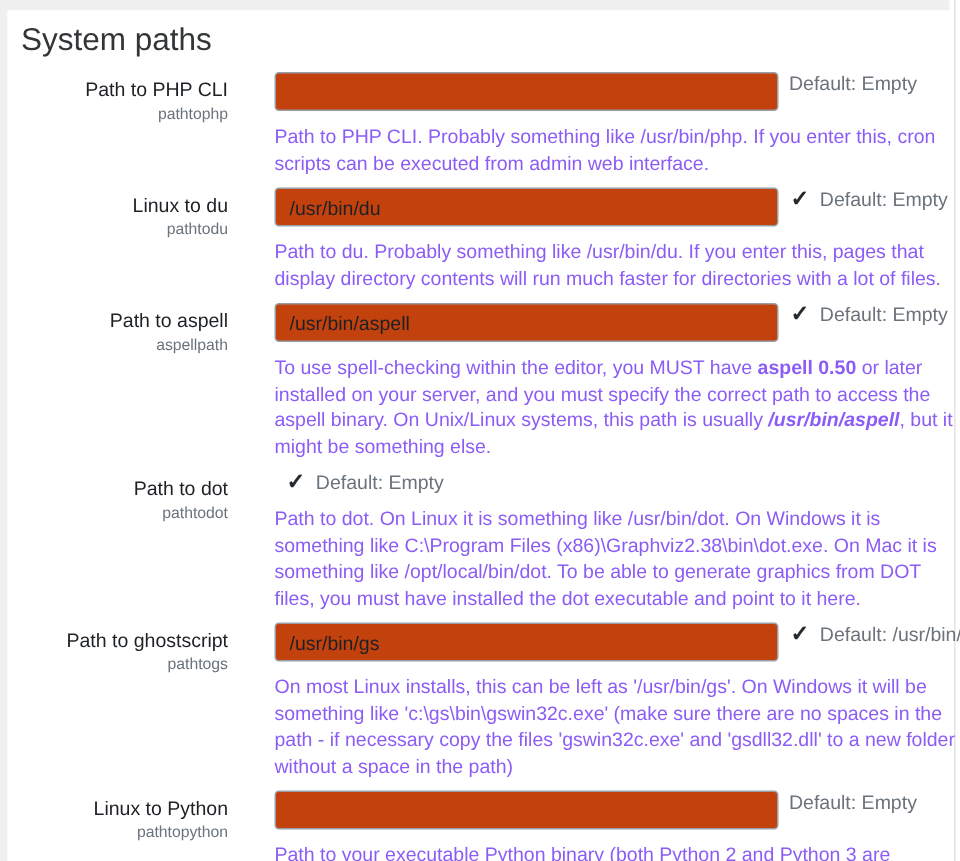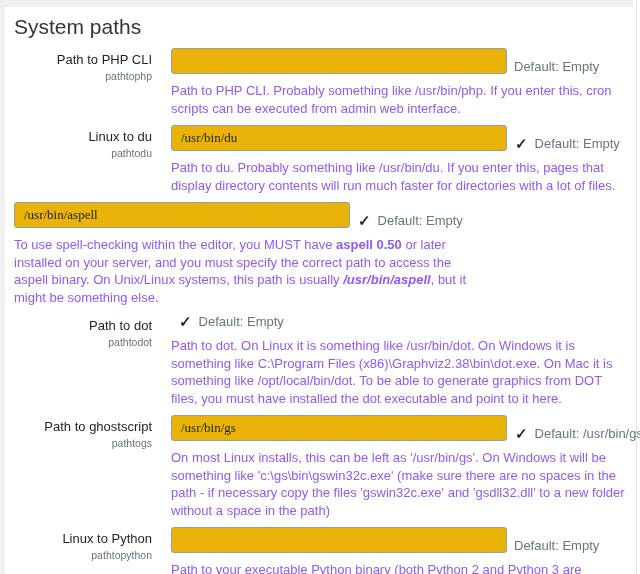--- a/index.html
+++ b/index.html
@@ -37,20 +37,21 @@
   .page-title {
     font-size: 21px;
     font-weight: 400;
     color: #333638;
     margin: 0 0 8px 0;
     line-height: 26px;
   }
   .setting-row {
     display: flex;
     margin-bottom: 8px;
+    gap: 12px;
   }
   .label-col {
     flex: 0 0 157px;
     width: 157px;
     box-sizing: border-box;
     padding: 4px 19px 0 0;
     text-align: right;
   }
   .setting-label {
     font-size: 13px;
@@ -59,33 +60,33 @@
   }
   .setting-shortname {
     font-size: 10.5px;
     color: #6a737b;
     line-height: 14px;
     margin-top: 1px;
   }
   .input-col { flex: 1 1 auto; }
   .input-line {
     display: flex;
-    align-items: flex-end;
+    align-items: flex-start;
   }
   .path-input {
     width: 336px;
     height: 26px;
     box-sizing: border-box;
     border: 1px solid #979ea6;
     border-radius: 3px;
     padding: 0 9px;
     font-size: 13px;
     color: #1d2125;
-    background: #eab308;
-    font-family: Liberation Serif, serif;
+    background: #c2410c;
+    font-family: Liberation Sans, sans-serif;
     outline: none;
   }
   .check-icon {
     font-size: 15px;
     font-weight: 700;
     color: #24292d;
     margin-left: 8px;
     line-height: 1;
   }
   .default-label {
@@ -138,20 +139,24 @@
       <div class="input-line">
         <input type="text" class="path-input" value="/usr/bin/du" style="">
         <span class="check-icon">✓</span>
         <span class="default-label">Default: Empty</span>
       </div>
       <div class="setting-description"><span>Path to du. Probably something like /usr/bin/du. If you enter this, pages that display directory contents will run much faster for directories with a lot of files.</span></div>
     </div>
   </div>
 
   <div class="setting-row">
+    <div class="label-col">
+      <div class="setting-label">Path to aspell</div>
+      <div class="setting-shortname">aspellpath</div>
+    </div>
     <div class="input-col">
       <div class="input-line">
         <input type="text" class="path-input" value="/usr/bin/aspell" style="">
         <span class="check-icon">✓</span>
         <span class="default-label">Default: Empty</span>
       </div>
       <div class="setting-description"><span>To use spell-checking within the editor, you MUST have </span><span class="seg-bold">aspell 0.50</span><span> or later installed on your server, and you must specify the correct path to access the aspell binary. On Unix/Linux systems, this path is usually </span><span class="seg-bold seg-italic">/usr/bin/aspell</span><span>, but it might be something else.</span></div>
     </div>
   </div>
 

